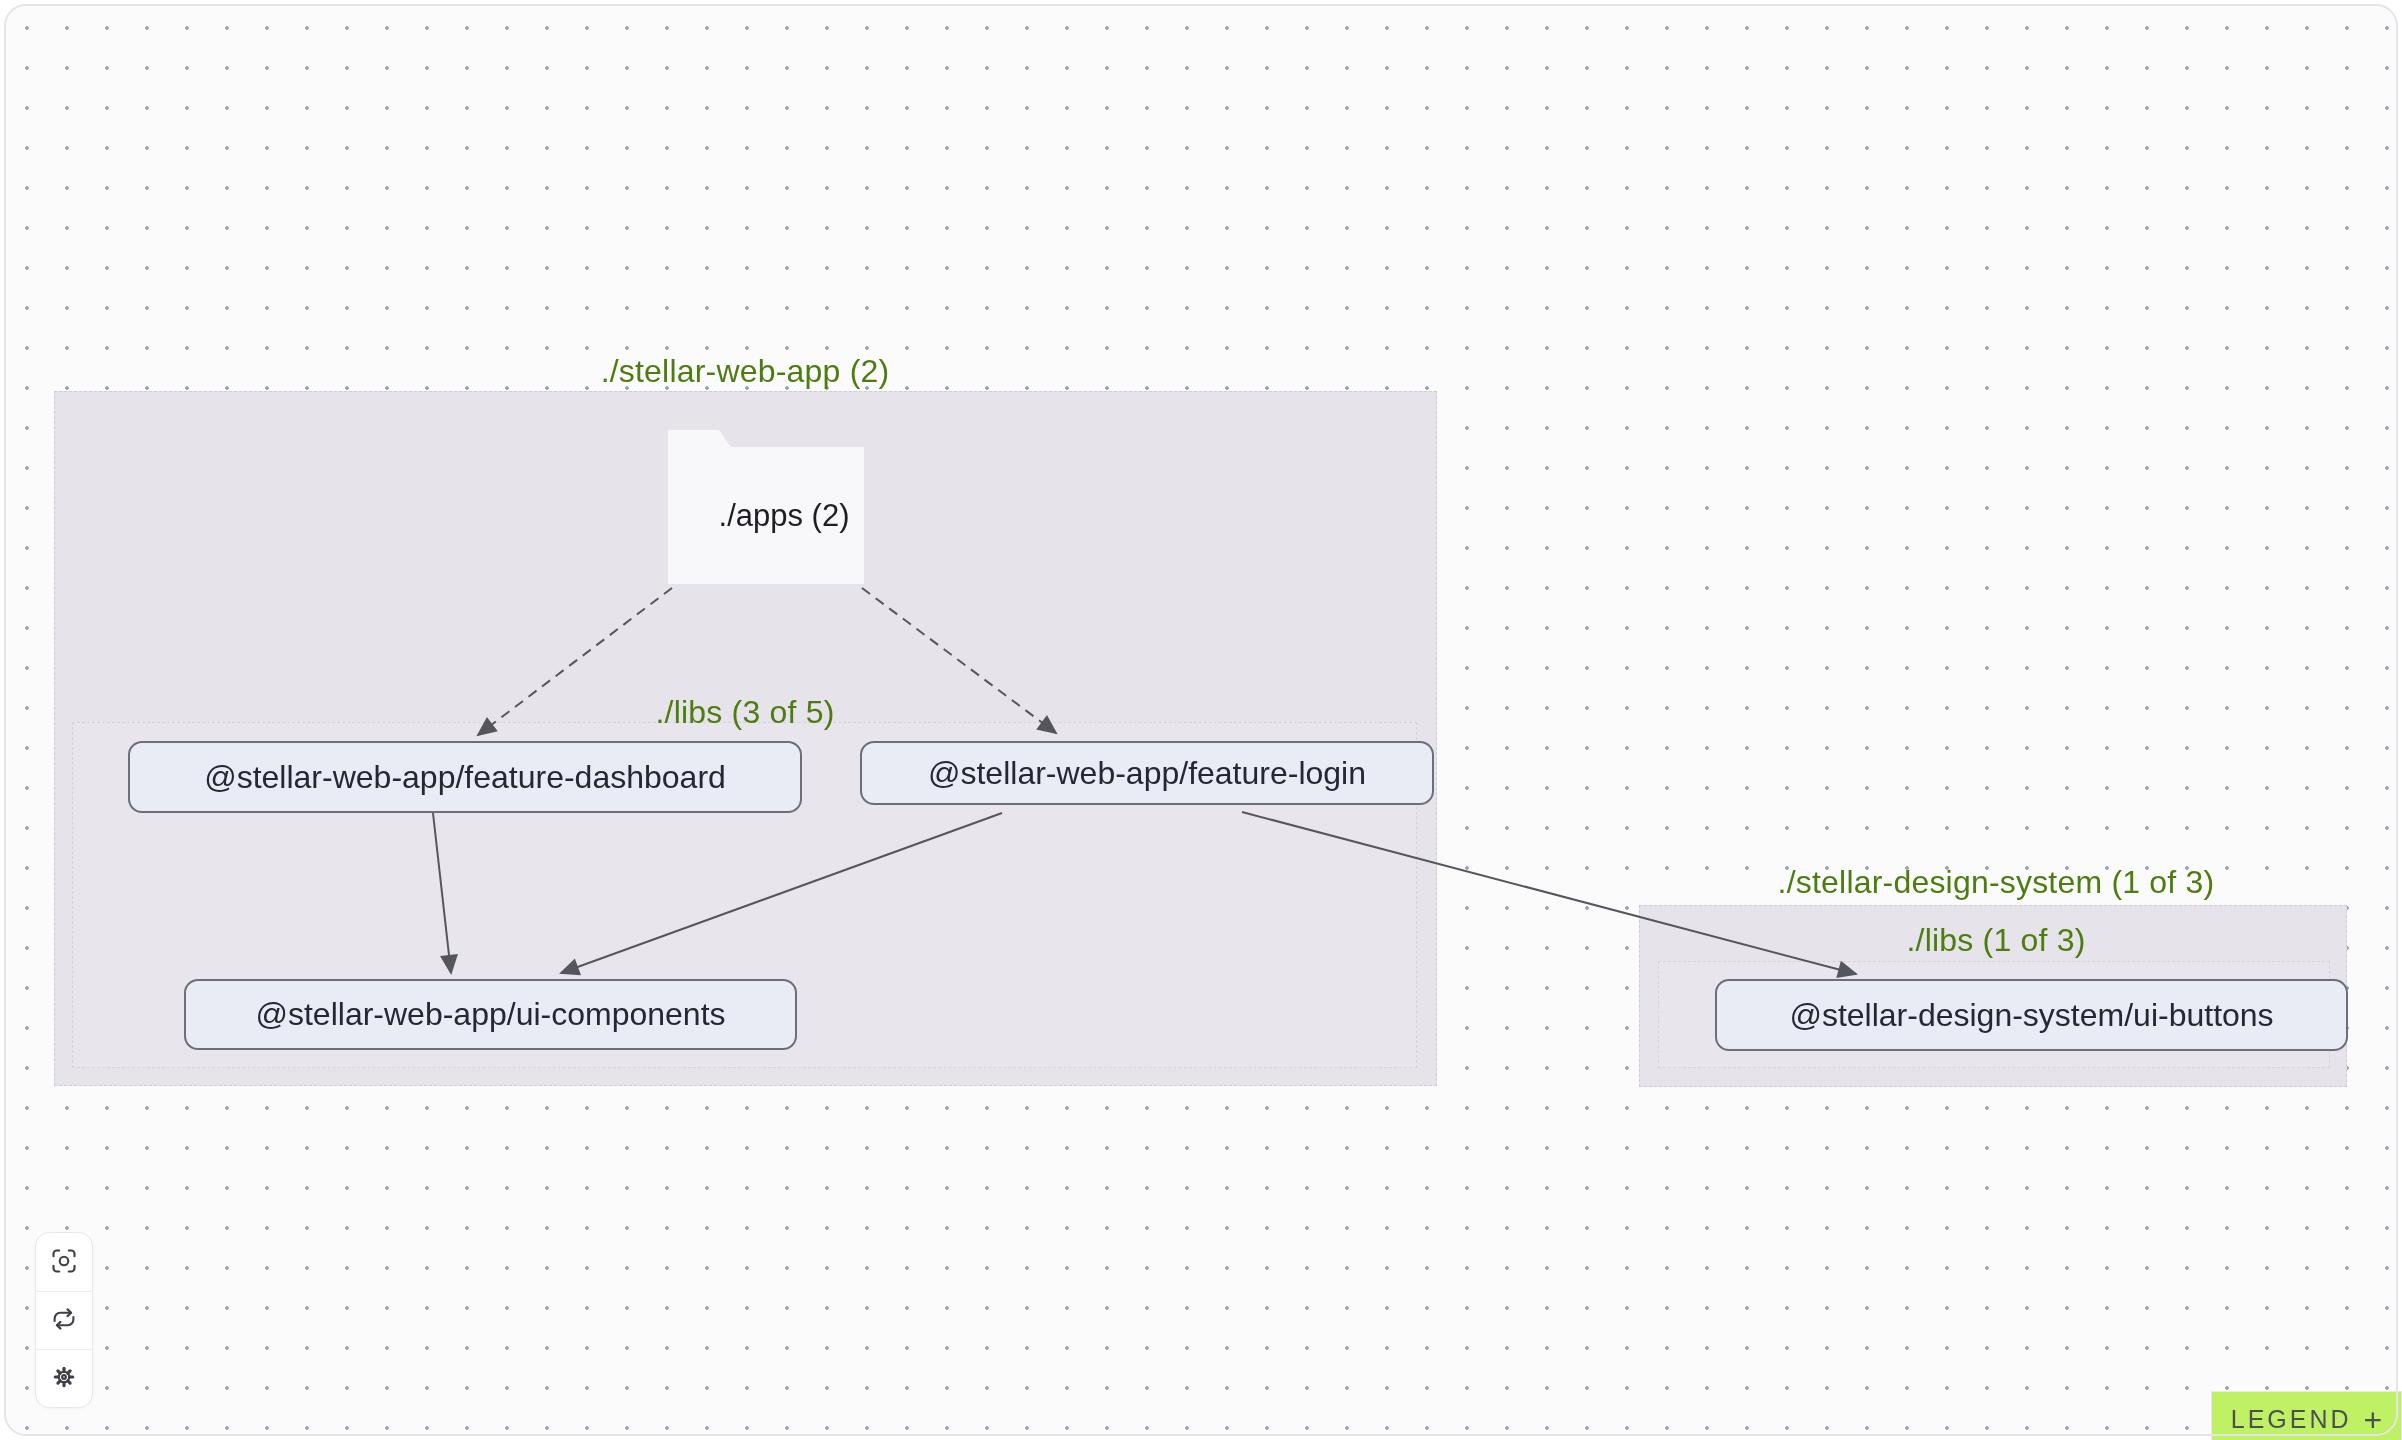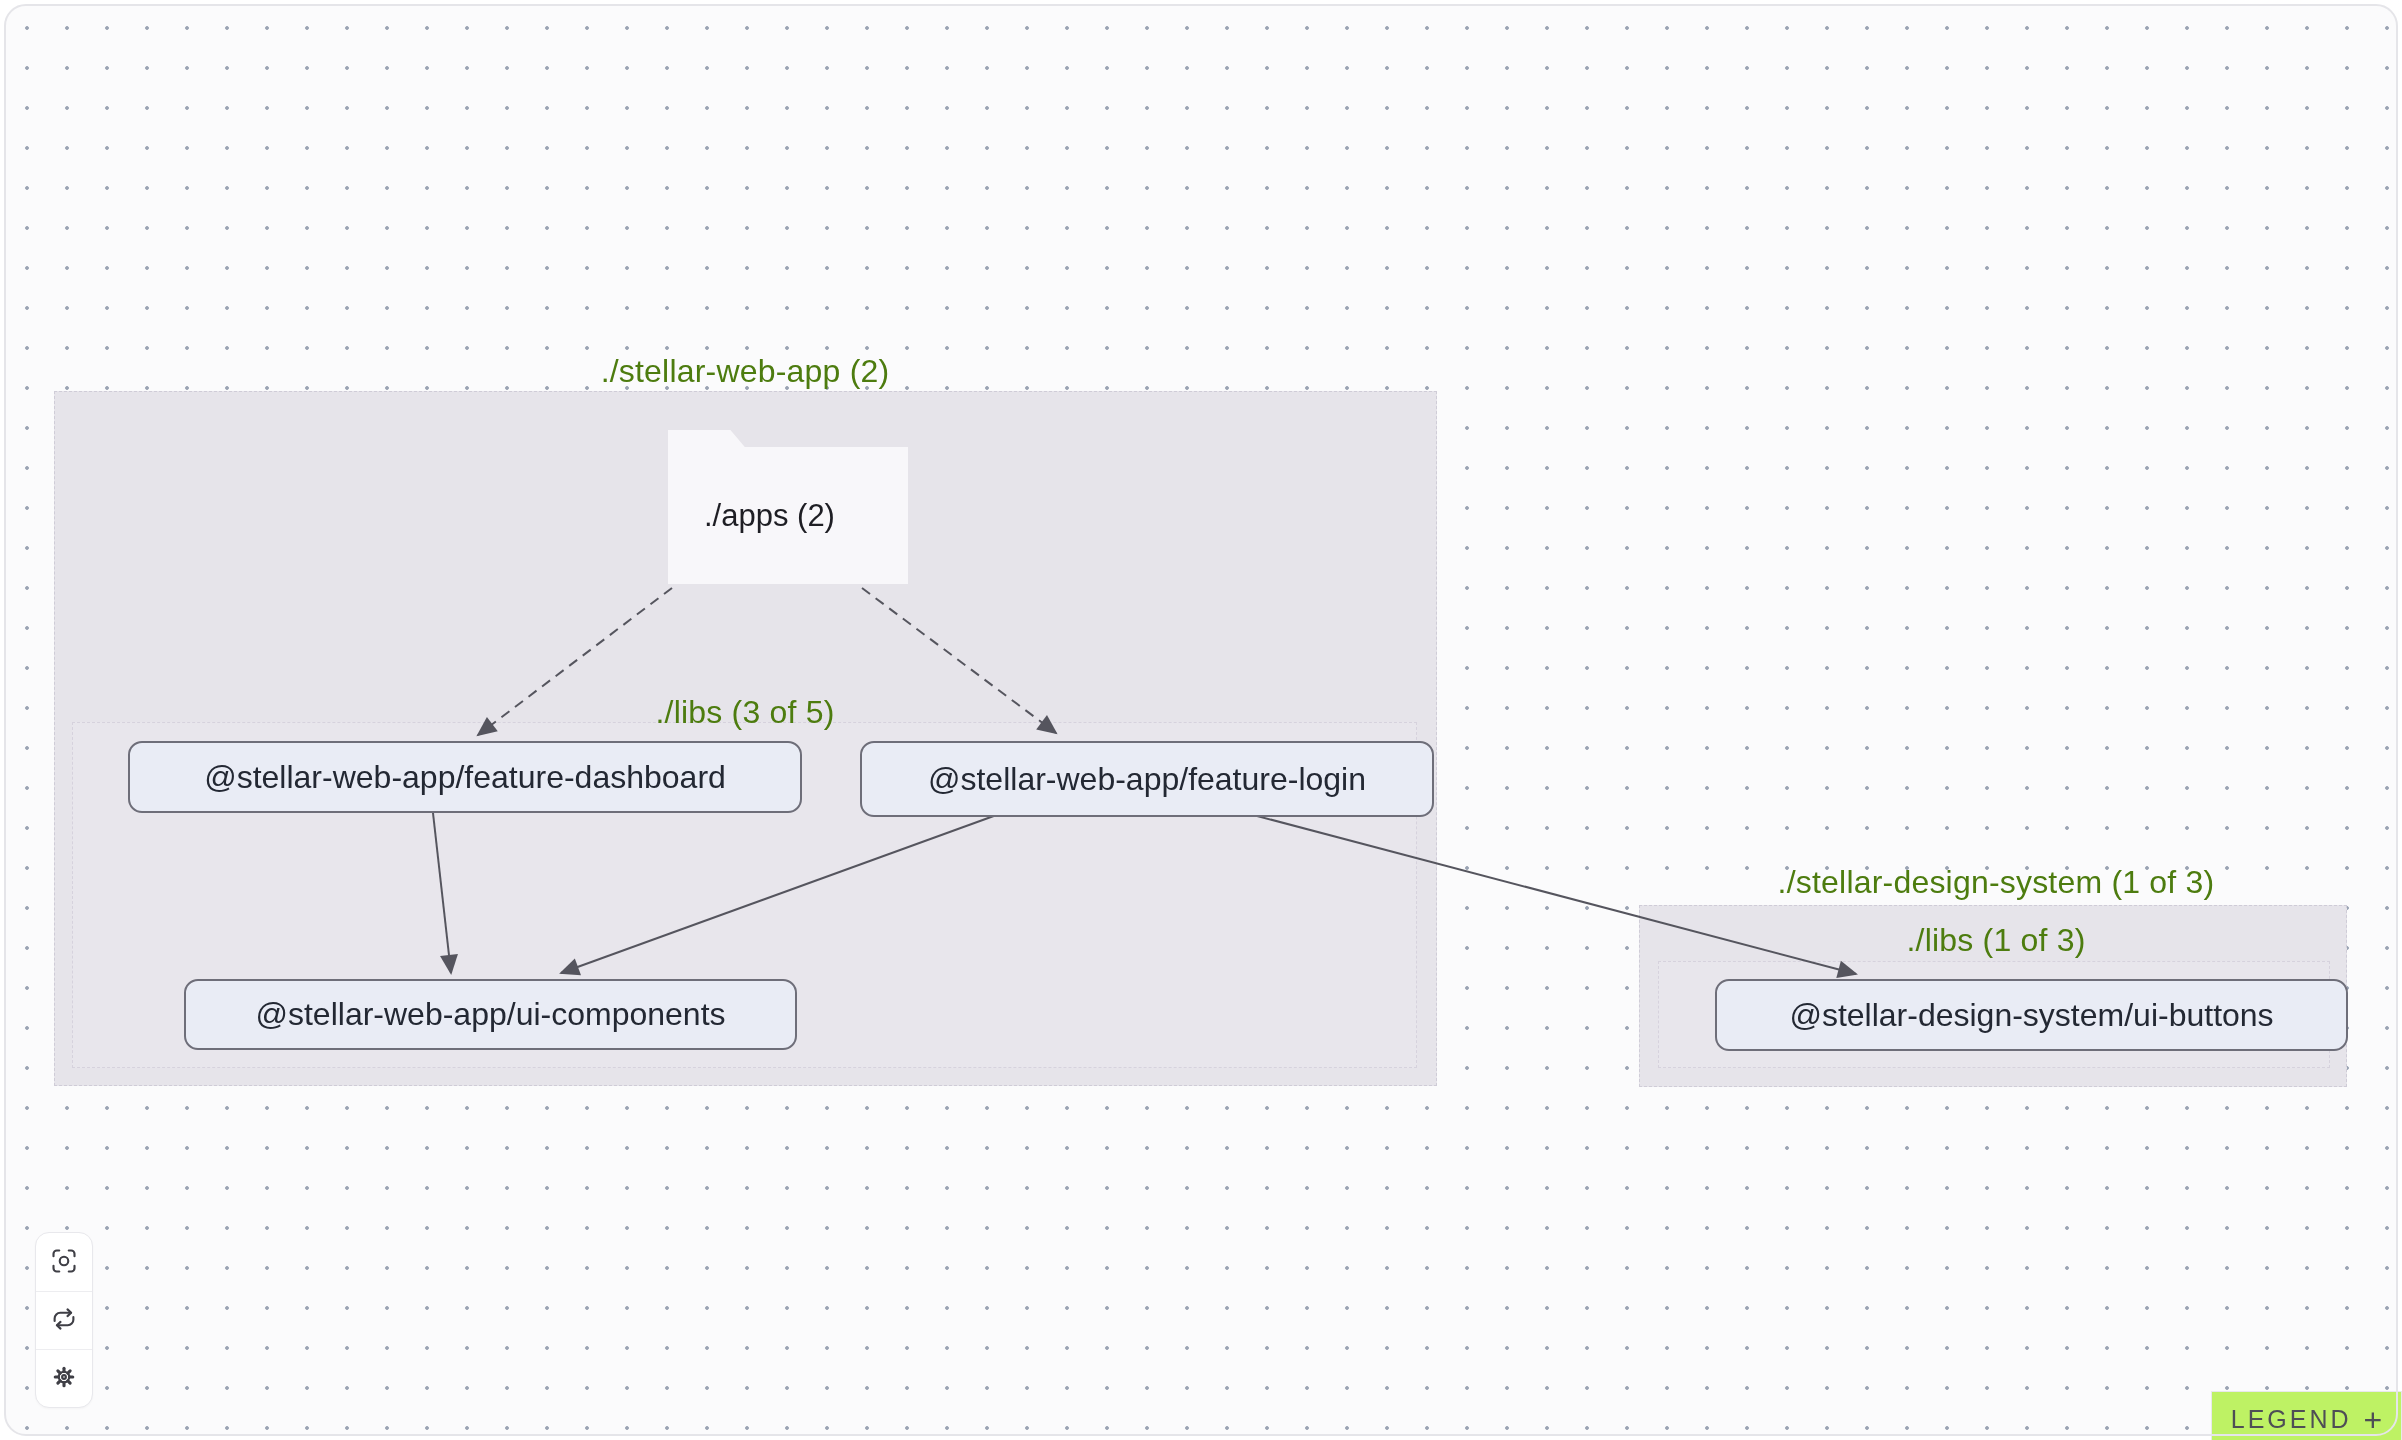--- a/index.html
+++ b/index.html
@@ -29,36 +29,36 @@
   .graph-label {
     position:absolute; transform:translateX(-50%); white-space:nowrap;
     font-size:32px; line-height:38px; color:#4d7c0f; z-index:5; letter-spacing:0.2px;
   }
   .lbl-webapp  { left:745px;  top:352px; }
   .lbl-webapp-libs { left:745px; top:681px;margin-top:12px; }
   .lbl-design  { left:1996px; top:863px; }
   .lbl-design-libs { left:1996px; top:921px; }
   
   .folder {
-    position:absolute; left:668px; top:430px; width:240px; height:154px;
+    position:absolute; left:668px; top:430px; width:196px; height:154px;
     background:#f8f7fa; z-index:4;
     clip-path:polygon(0 0, 26% 0, 32% 11%, 100% 11%, 100% 100%, 0 100%);
-    display:flex; align-items:center; padding-top:17px;
+    display:flex; align-items:center; justify-content:center; padding-top:17px;
     cursor:pointer;
     padding-left:36px;
   }
   .folder span { font-size:31px; color:#1e1e24; }
   
   .node {
     position:absolute; z-index:4; background:#e9ecf5; border:2px solid #6e6e79;
     border-radius:14px; display:flex; align-items:center; justify-content:center;
     font-size:32px; color:#232833; white-space:nowrap; cursor:pointer;margin-left:36px;
   }
   .node-feature-dashboard { left:92px;  top:741px; width:674px; height:72px; }
-  .node-feature-login     { left:824px; top:741px; width:574px; height:76px; }
+  .node-feature-login     { left:824px; top:741px; width:574px; height:64px; }
   .node-ui-components     { left:148px; top:979px; width:613px; height:71px; }
   .node-ui-buttons        { left:1679px;top:979px; width:633px; height:72px; }
   
   svg.edges { position:absolute; left:0; top:0; z-index:3; pointer-events:none; }
   
   .toolbar {
     position:absolute; left:35px; top:1232px; width:58px; z-index:20;
     background:#ffffff; border:1px solid #e8e8ec; border-radius:14px;
     display:flex; flex-direction:column; overflow:hidden;
     box-shadow:0 1px 2px rgba(0,0,0,0.03);

